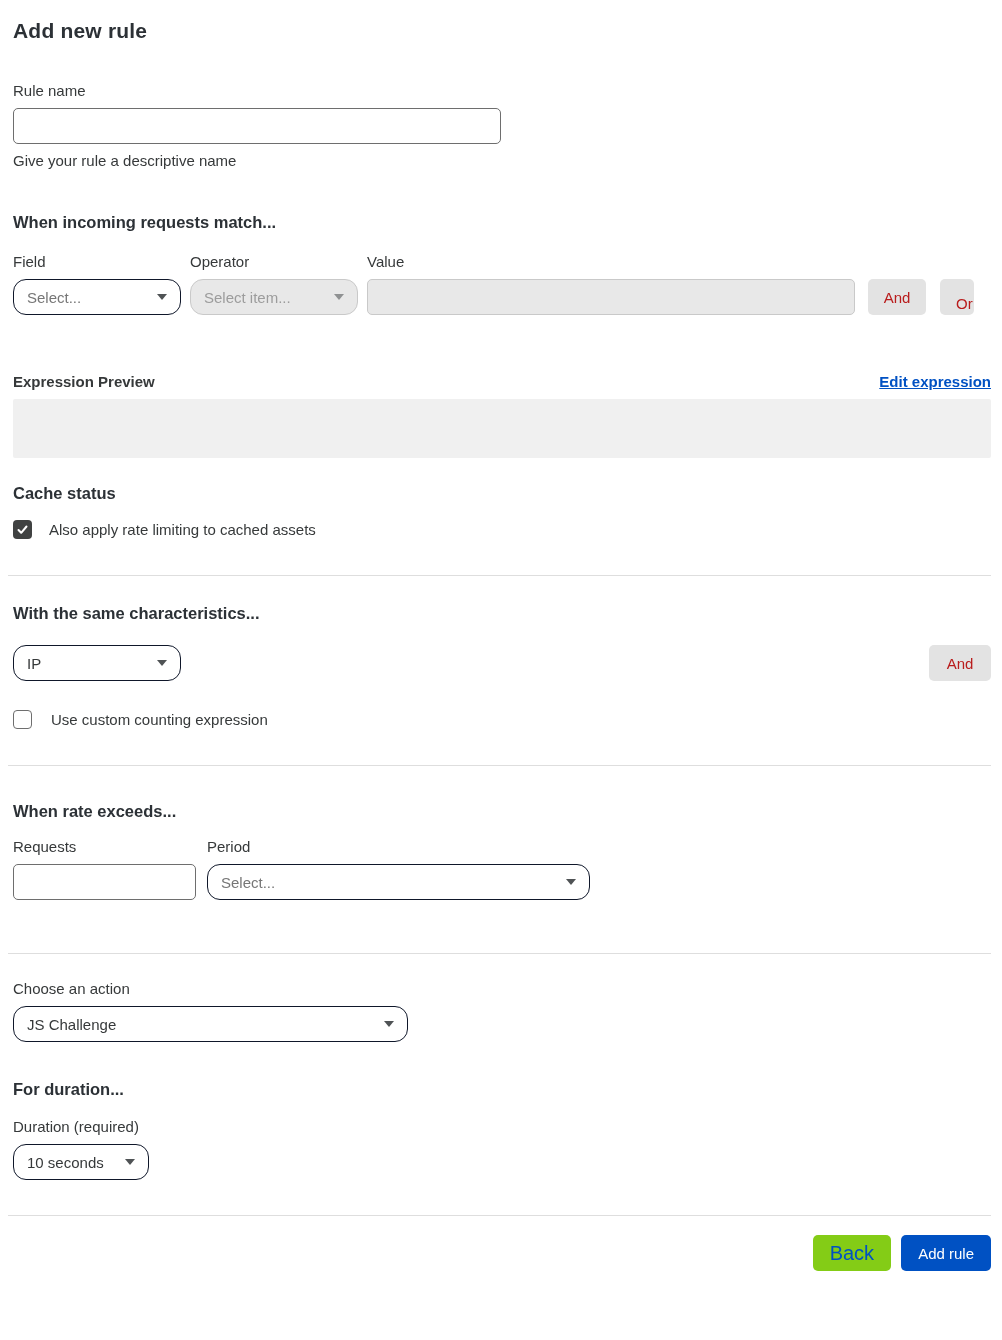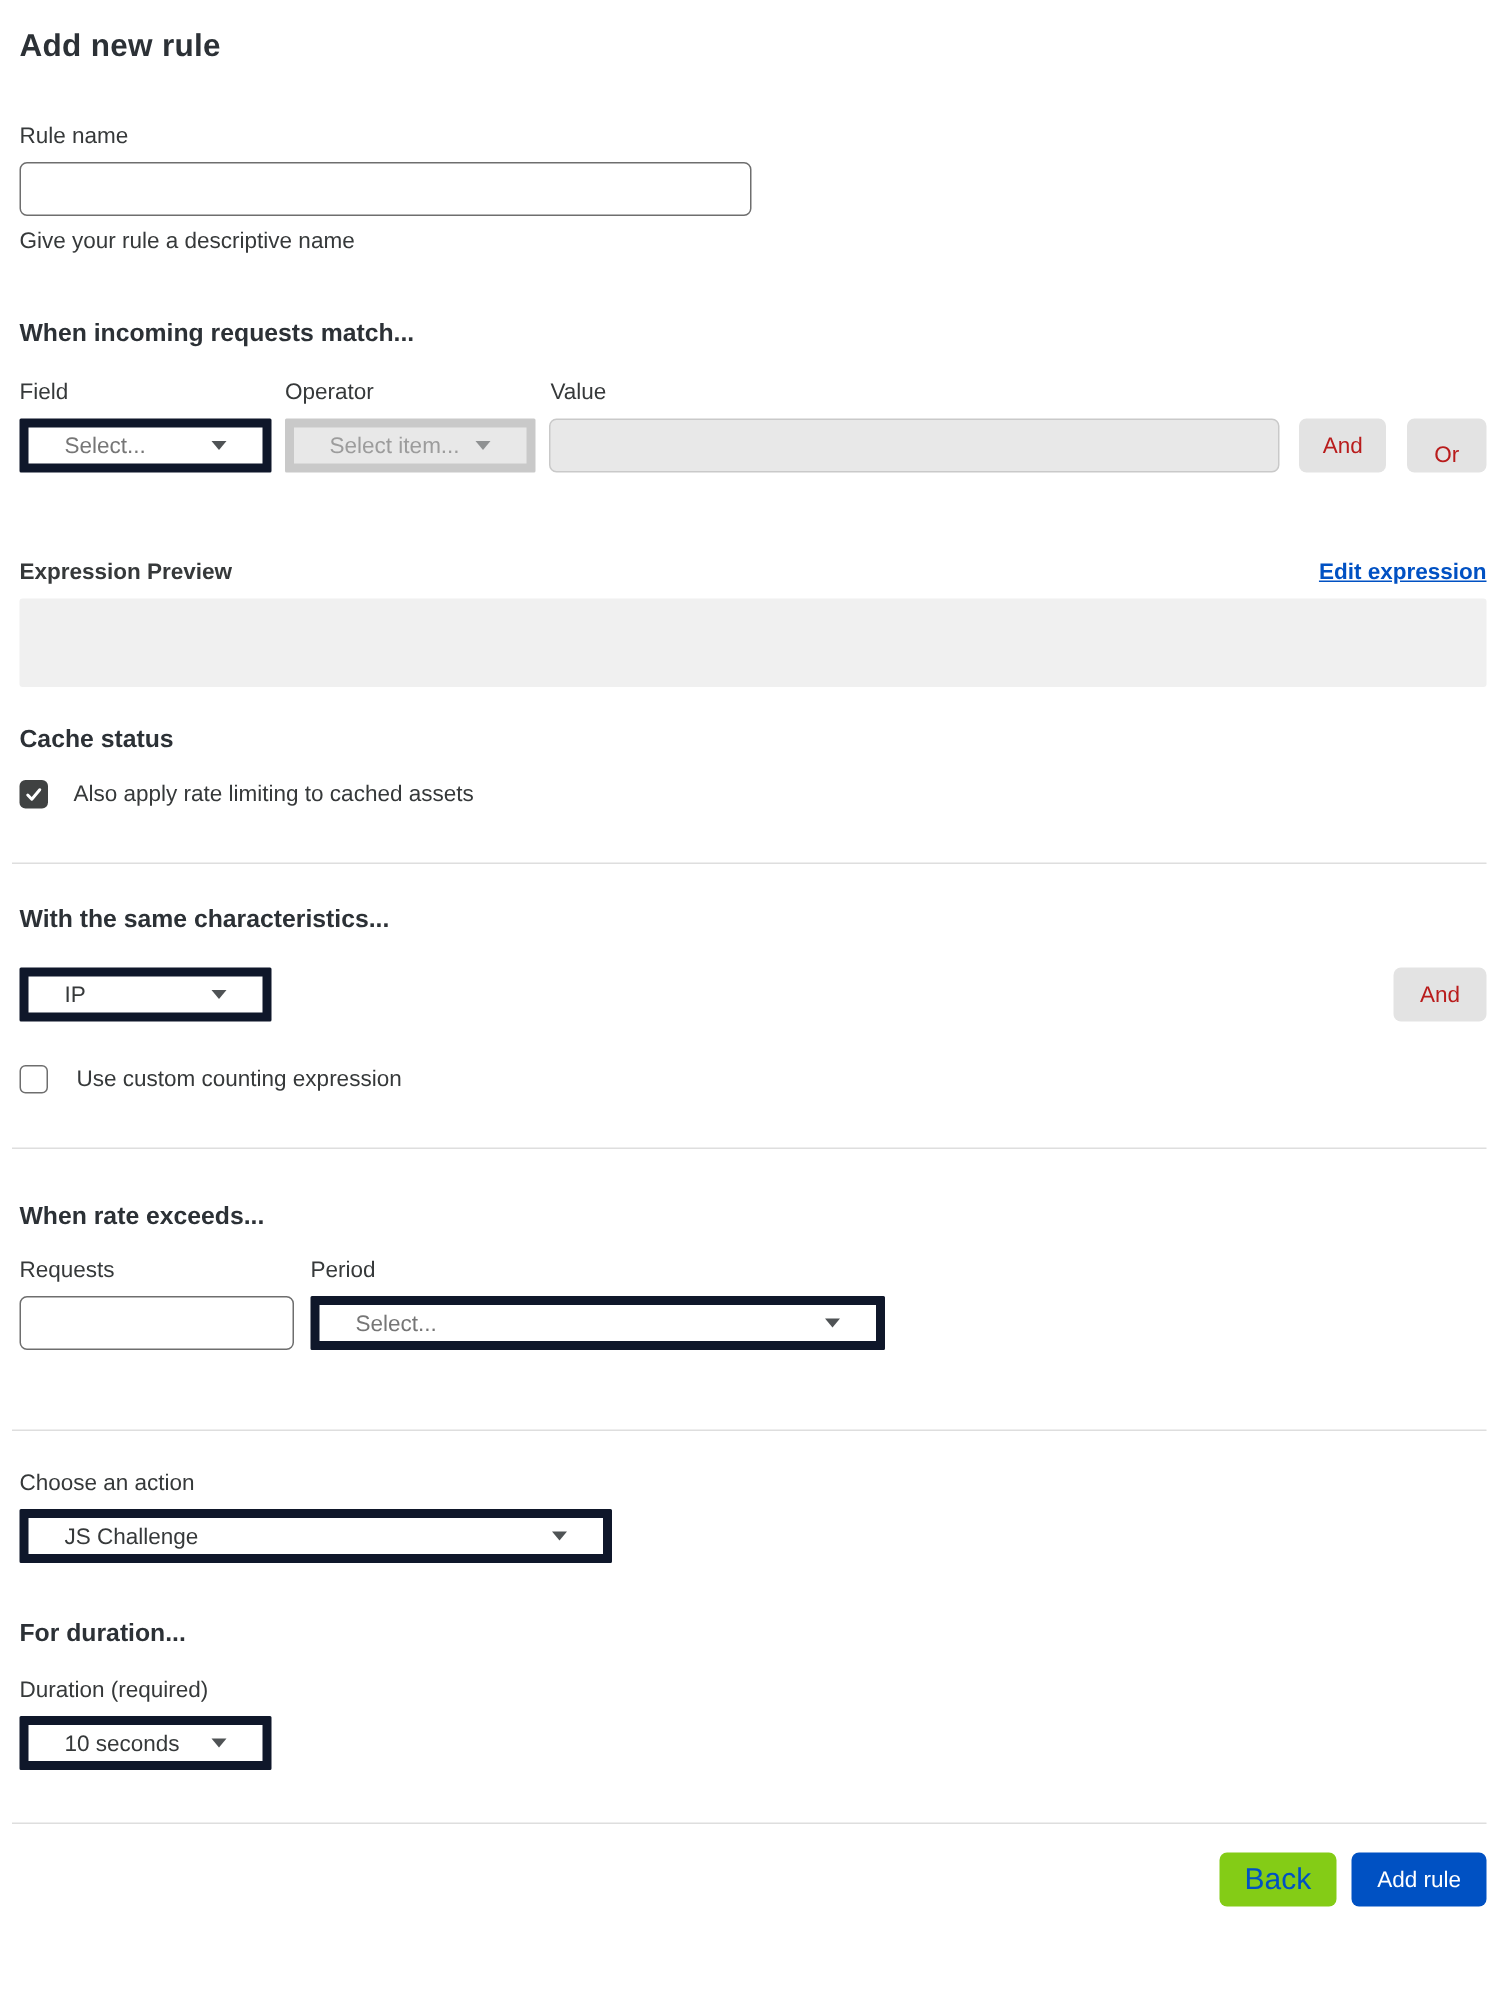--- a/index.html
+++ b/index.html
@@ -41,27 +41,27 @@
     outline: none;
     display: block;
   }
   .text-input:disabled, .text-input.disabled {
     background: #e8e8e8;
     border-color: #c9c9c9;
   }
 
   .select {
     height: 36px;
-    border: 6px solid #0f172a;
-    border-radius: 1px;
+    border: 1px solid #0f172a;
+    border-radius: 13px;
     background: #ffffff;
     display: flex;
     align-items: center;
     justify-content: space-between;
-    padding: 0 24px;
+    padding: 0 13px;
     font-size: 15px;
     cursor: pointer;
   }
   .select .sel-text { color: #36393a; }
   .select .sel-text.placeholder { color: #767676; }
   .select.disabled {
     background: #e8e8e8;
     border-color: #c9c9c9;
     cursor: default;
   }
@@ -93,21 +93,21 @@
 
   
   .match-labels { margin-top: 21px; }
   .match-labels .col-field { width: 177px; }
   .match-labels .col-operator { width: 177px; }
   .match-controls { margin-top: 9px; align-items: center; }
   .field-select { width: 168px; margin-right: 9px; }
   .operator-select { width: 168px; margin-right: 9px; }
   .value-input { width: 488px; }
   .and-btn { margin-left: 13px; width: 58px; padding: 0; }
-  .or-btn { margin-left: 14px; width: 53px; padding: 16px; }
+  .or-btn { margin-left: 14px; width: 34px; padding: 16px; }
 
   .expression-header {
     margin-top: 58px;
     display: flex;
     justify-content: space-between;
     align-items: baseline;
     font-weight: bold;
   }
   .link {
     font-size: 15px;
@@ -159,21 +159,21 @@
   .requests-input { width: 183px; margin-right: 11px; }
   .period-select { width: 383px; }
   .divider-3 { margin-top: 53px; }
 
   .action-heading { margin-top: 35px; }
   .choose-label { margin-top: 26px; }
   .action-select { margin-top: 9px; width: 395px; }
 
   .duration-heading { margin-top: 38px; }
   .duration-label { margin-top: 19px; }
-  .duration-select { margin-top: 9px; width: 168px; }
+  .duration-select { margin-top: 9px; width: 136px; }
   .divider-4 { margin-top: 35px; }
 
   .footer {
     margin-top: 19px;
     display: flex;
     justify-content: flex-end;
     align-items: center;
   }
   .back-btn {
     height: 36px;

